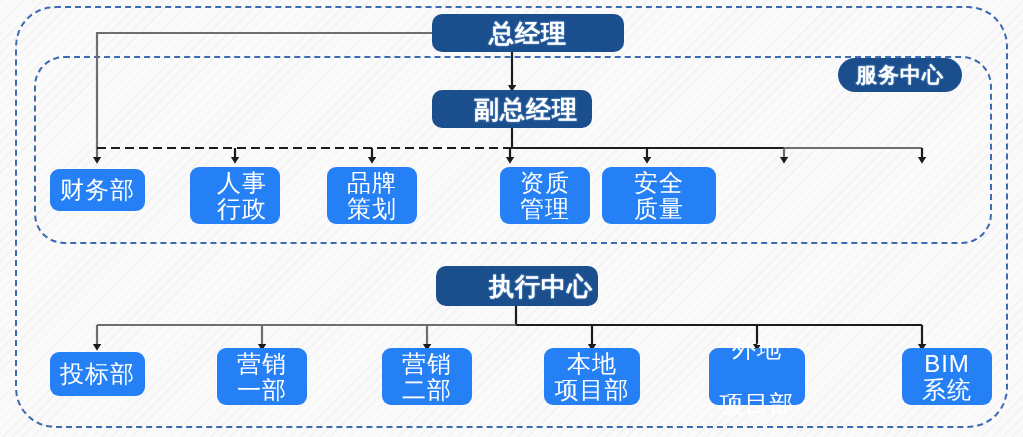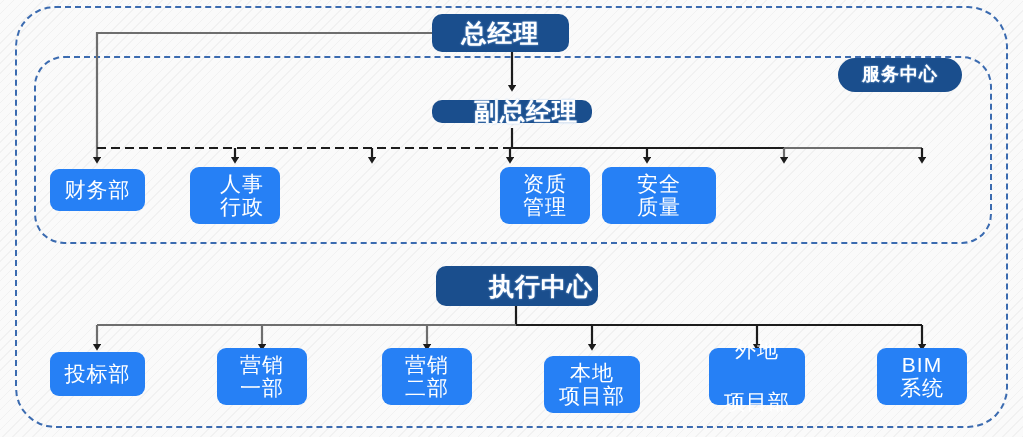--- a/index.html
+++ b/index.html
@@ -52,27 +52,27 @@
 
   .node.primary{
     background:#1a4e8d;
     font-size:25px;
     font-weight:bold;
     border-radius:10px;
     text-shadow:0 0 2px rgba(160,200,245,.9);
   }
   .node.dept{
     background:#2680f5;
-    font-size:21px;
+    font-size:24px;
     font-weight:normal;
     border-radius:9px;
   }
   .node.tag{
     background:#1a4e8d;
-    font-size:18px;
+    font-size:21px;
     font-weight:bold;
     border-radius:17px;
     text-shadow:0 0 2px rgba(160,200,245,.9);
   }
 
   
   svg#wires{
     position:absolute;left:0;top:0;width:1023px;height:437px;
     z-index:3;pointer-events:none;
   }
@@ -118,45 +118,49 @@
     <path d="M516,325 L922,325" stroke="#1c1c1c" stroke-width="2.2" fill="none"></path>
 
     <path d="M97,325 L97,347" stroke="#6e6e6e" stroke-width="2.2" fill="none" marker-end="url(#arrowGray)"></path>
     <path d="M262,325 L262,347" stroke="#6e6e6e" stroke-width="2.2" fill="none" marker-end="url(#arrowGray)"></path>
     <path d="M427,325 L427,347" stroke="#6e6e6e" stroke-width="2.2" fill="none" marker-end="url(#arrowGray)"></path>
     <path d="M592,325 L592,347" stroke="#1c1c1c" stroke-width="2.2" fill="none" marker-end="url(#arrowDark)"></path>
     <path d="M757,325 L757,347" stroke="#1c1c1c" stroke-width="2.2" fill="none" marker-end="url(#arrowDark)"></path>
     <path d="M922,325 L922,347" stroke="#1c1c1c" stroke-width="2.2" fill="none" marker-end="url(#arrowDark)"></path>
   </svg>
 
-  <div class="node primary" id="n-gm" style="left:432px;top:14px;width:137px;height:38px;">
+  <div class="node primary" id="n-gm" style="left:432px;top:14px;width:192px;height:38px;">
     <span class="ln">总经理</span>
   </div>
 
-  <div class="node primary" id="n-dgm" style="left:432px;top:100px;width:160px;height:23px;padding-left:28px;">
+  <div class="node primary" id="n-dgm" style="left:432px;top:90px;width:160px;height:38px;padding-left:28px;">
     <span class="ln">副总经理</span>
   </div>
 
   <div class="node tag" id="n-service" style="left:838px;top:58px;width:124px;height:34px;">
     <span class="ln">服务中心</span>
   </div>
 
   <div class="node primary" id="n-exec" style="left:436px;top:266px;width:162px;height:40px;padding-left:48px;">
     <span class="ln">执行中心</span>
   </div>
 
   <div class="node dept" style="left:50px;top:169px;width:95px;height:42px;">
     <span class="ln">财务部</span>
   </div>
 
   <div class="node dept" style="left:190px;top:167px;width:90px;height:57px;padding-left:14px;">
     <span class="ln">人事</span>
     <span class="ln">行政</span>
   </div>
 
+  <div class="node dept" style="left:327px;top:167px;width:90px;height:57px;">
+    <span class="ln">品牌</span>
+    <span class="ln">策划</span>
+  </div>
 
   <div class="node dept" style="left:464px;top:167px;width:90px;height:57px;margin-left:36px;">
     <span class="ln">资质</span>
     <span class="ln">管理</span>
   </div>
 
   <div class="node dept" style="left:602px;top:167px;width:114px;height:57px;">
     <span class="ln">安全</span>
     <span class="ln">质量</span>
   </div>
@@ -170,28 +174,28 @@
   <div class="node dept" style="left:217px;top:348px;width:90px;height:57px;">
     <span class="ln">营销</span>
     <span class="ln">一部</span>
   </div>
 
   <div class="node dept" style="left:382px;top:348px;width:90px;height:57px;">
     <span class="ln">营销</span>
     <span class="ln">二部</span>
   </div>
 
-  <div class="node dept" style="left:544px;top:348px;width:96px;height:57px;margin-top:8px;">
+  <div class="node dept" style="left:544px;top:348px;width:96px;height:57px;">
     <span class="ln">本地</span>
     <span class="ln">项目部</span>
   </div>
 
   <div class="node dept" style="left:709px;top:348px;width:96px;height:57px;gap:29px;">
     <span class="ln">外地</span>
     <span class="ln">项目部</span>
   </div>
 
-  <div class="node dept" style="left:877px;top:348px;width:90px;height:57px;">
+  <div class="node dept" style="left:902px;top:348px;width:90px;height:57px;">
     <span class="ln">BIM</span>
     <span class="ln">系统</span>
   </div>
 
 </div>
 
 </body></html>

